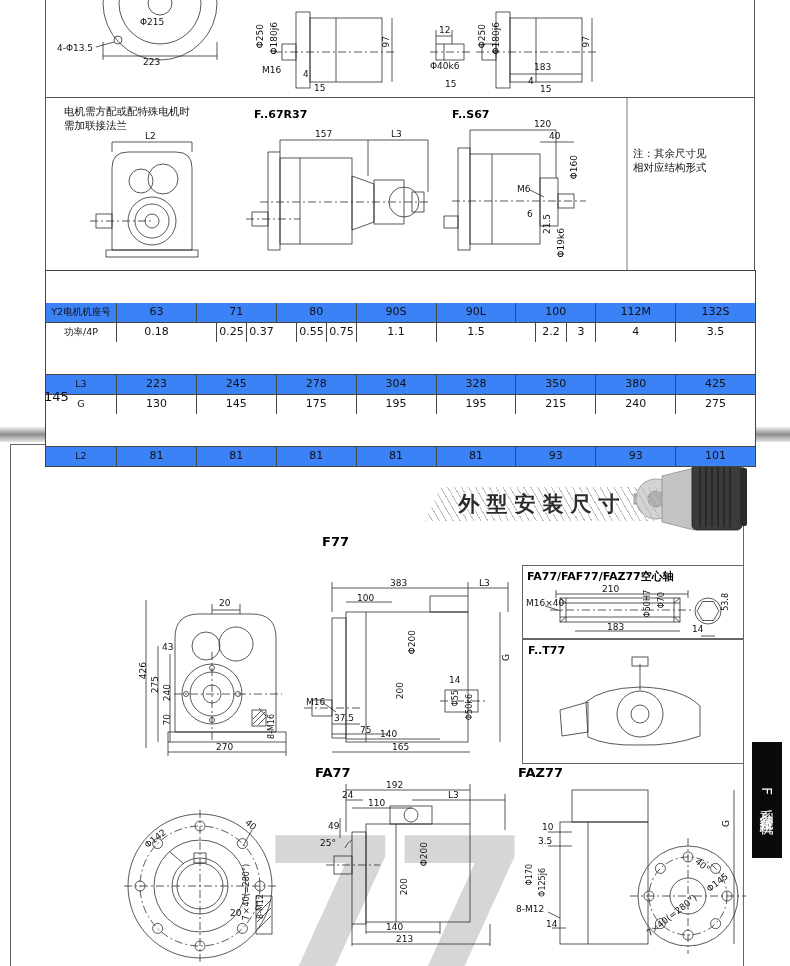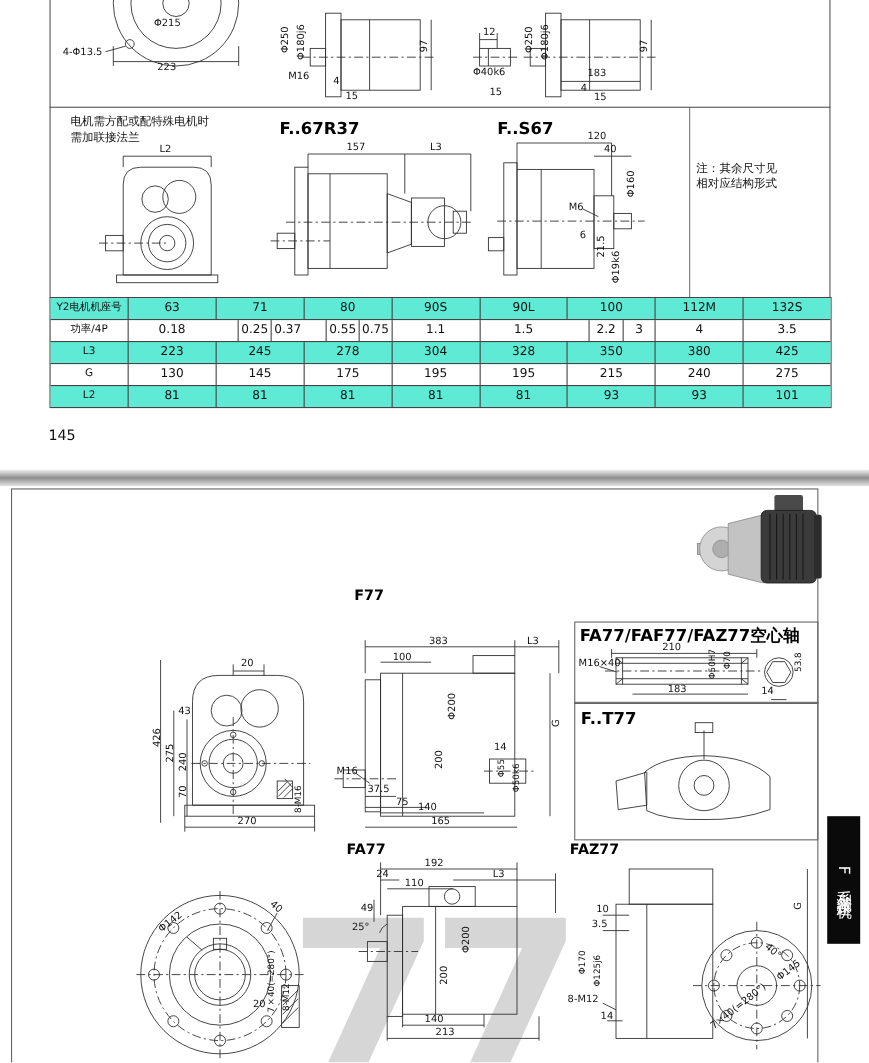--- a/index.html
+++ b/index.html
@@ -6,30 +6,30 @@
   .page{position:relative;width:790px;height:966px;background:#fff;overflow:hidden;
         font-family:"DejaVu Sans",sans-serif;color:#111;}
   svg.draw{position:absolute;z-index:1;}
   .dim{position:absolute;font-size:9px;line-height:1;color:#111;white-space:nowrap;z-index:3;}
   .sm{font-size:8px;}
   .vdim{writing-mode:vertical-rl;transform:rotate(180deg);}
   .rot40{transform:rotate(40deg);transform-origin:left center;}
   .rotm38{transform:rotate(-38deg);transform-origin:left center;}
   .note{position:absolute;font-size:10.5px;line-height:1.3;color:#111;white-space:nowrap;z-index:3;}
   .t1{position:absolute;font-size:13px;font-weight:bold;color:#000;z-index:3;white-space:nowrap;}
-  .t2{position:absolute;font-size:15px;font-weight:bold;color:#000;z-index:3;white-space:nowrap;}
+  .t2{position:absolute;font-size:11px;font-weight:bold;color:#000;z-index:3;white-space:nowrap;}
   .vl,.hl{position:absolute;background:#555;z-index:2;}
   
   .dtable{position:absolute;left:45px;top:270px;width:709px;border:1px solid #444;z-index:3;background:#fff;}
   .tr{display:grid;grid-template-columns:70px repeat(8,1fr);height:19px;line-height:18px;
       text-align:center;font-size:11px;border-top:1px solid #444;}
   .tr:first-child{border-top:none;}
   .td{border-left:1px solid #444;overflow:hidden;}
   .td:first-child{border-left:none;font-size:9.5px;}
-  .shade{background:#5eead4;}
+  .shade{background:#3b82f6;margin-top:32px;}
   .split{display:grid;grid-template-columns:1fr 1fr;margin-left:20px;}
   .split span:last-child{border-left:1px solid #444;}
   .footnote{position:absolute;left:48px;top:371px;font-size:10px;color:#111;z-index:3;white-space:nowrap;}
   .pagenum{position:absolute;left:44px;top:389px;font-size:13px;color:#111;z-index:3;}
   .gap{position:absolute;left:0;top:427px;width:790px;height:15px;
        background:linear-gradient(#f0f0f0,#8d8d8d 50%,#e6e6e6);z-index:1;}
   .p2box{position:absolute;left:10px;top:444px;width:732px;height:540px;border:1px solid #666;z-index:0;}
   .subbox{position:absolute;border:1px solid #666;z-index:2;}
   #hollow-box{left:522px;top:565px;width:220px;height:73px;}
   #t77-box{left:522px;top:638px;width:220px;height:124px;}
@@ -234,20 +234,23 @@
     </div>
   </div>
 
   <div class="pagenum">145</div>
 
   <div class="gap"></div>
 
   <div class="p2box"></div>
   <div class="wm">77</div>
 
+  <div class="banner">
+    <span>外型安装尺寸</span>
+  </div>
 
   <svg class="draw" style="left:630px;top:448px" width="120" height="100" viewBox="630 448 120 100">
     <rect x="634" y="494" width="14" height="10" fill="#b7b7b7" stroke="#8a8a8a" stroke-width="0.8"></rect>
     <circle cx="656" cy="499" r="20" fill="#d4d4d4" stroke="#8f8f8f" stroke-width="0.8"></circle>
     <circle cx="656" cy="499" r="8" fill="#aeaeae" stroke="#8f8f8f" stroke-width="0.8"></circle>
     <polygon points="662,476 694,468 694,530 662,522" fill="#c3c3c3" stroke="#8f8f8f" stroke-width="0.8"></polygon>
     <rect x="704" y="450" width="26" height="17" rx="2" fill="#4a4a4a"></rect>
     <rect x="692" y="464" width="50" height="66" rx="5" fill="#3b3b3b" stroke="#1e1e1e" stroke-width="0.8"></rect>
     <line x1="700" y1="467" x2="700" y2="527" stroke="#181818"></line>
       <line x1="706" y1="467" x2="706" y2="527" stroke="#181818"></line>

